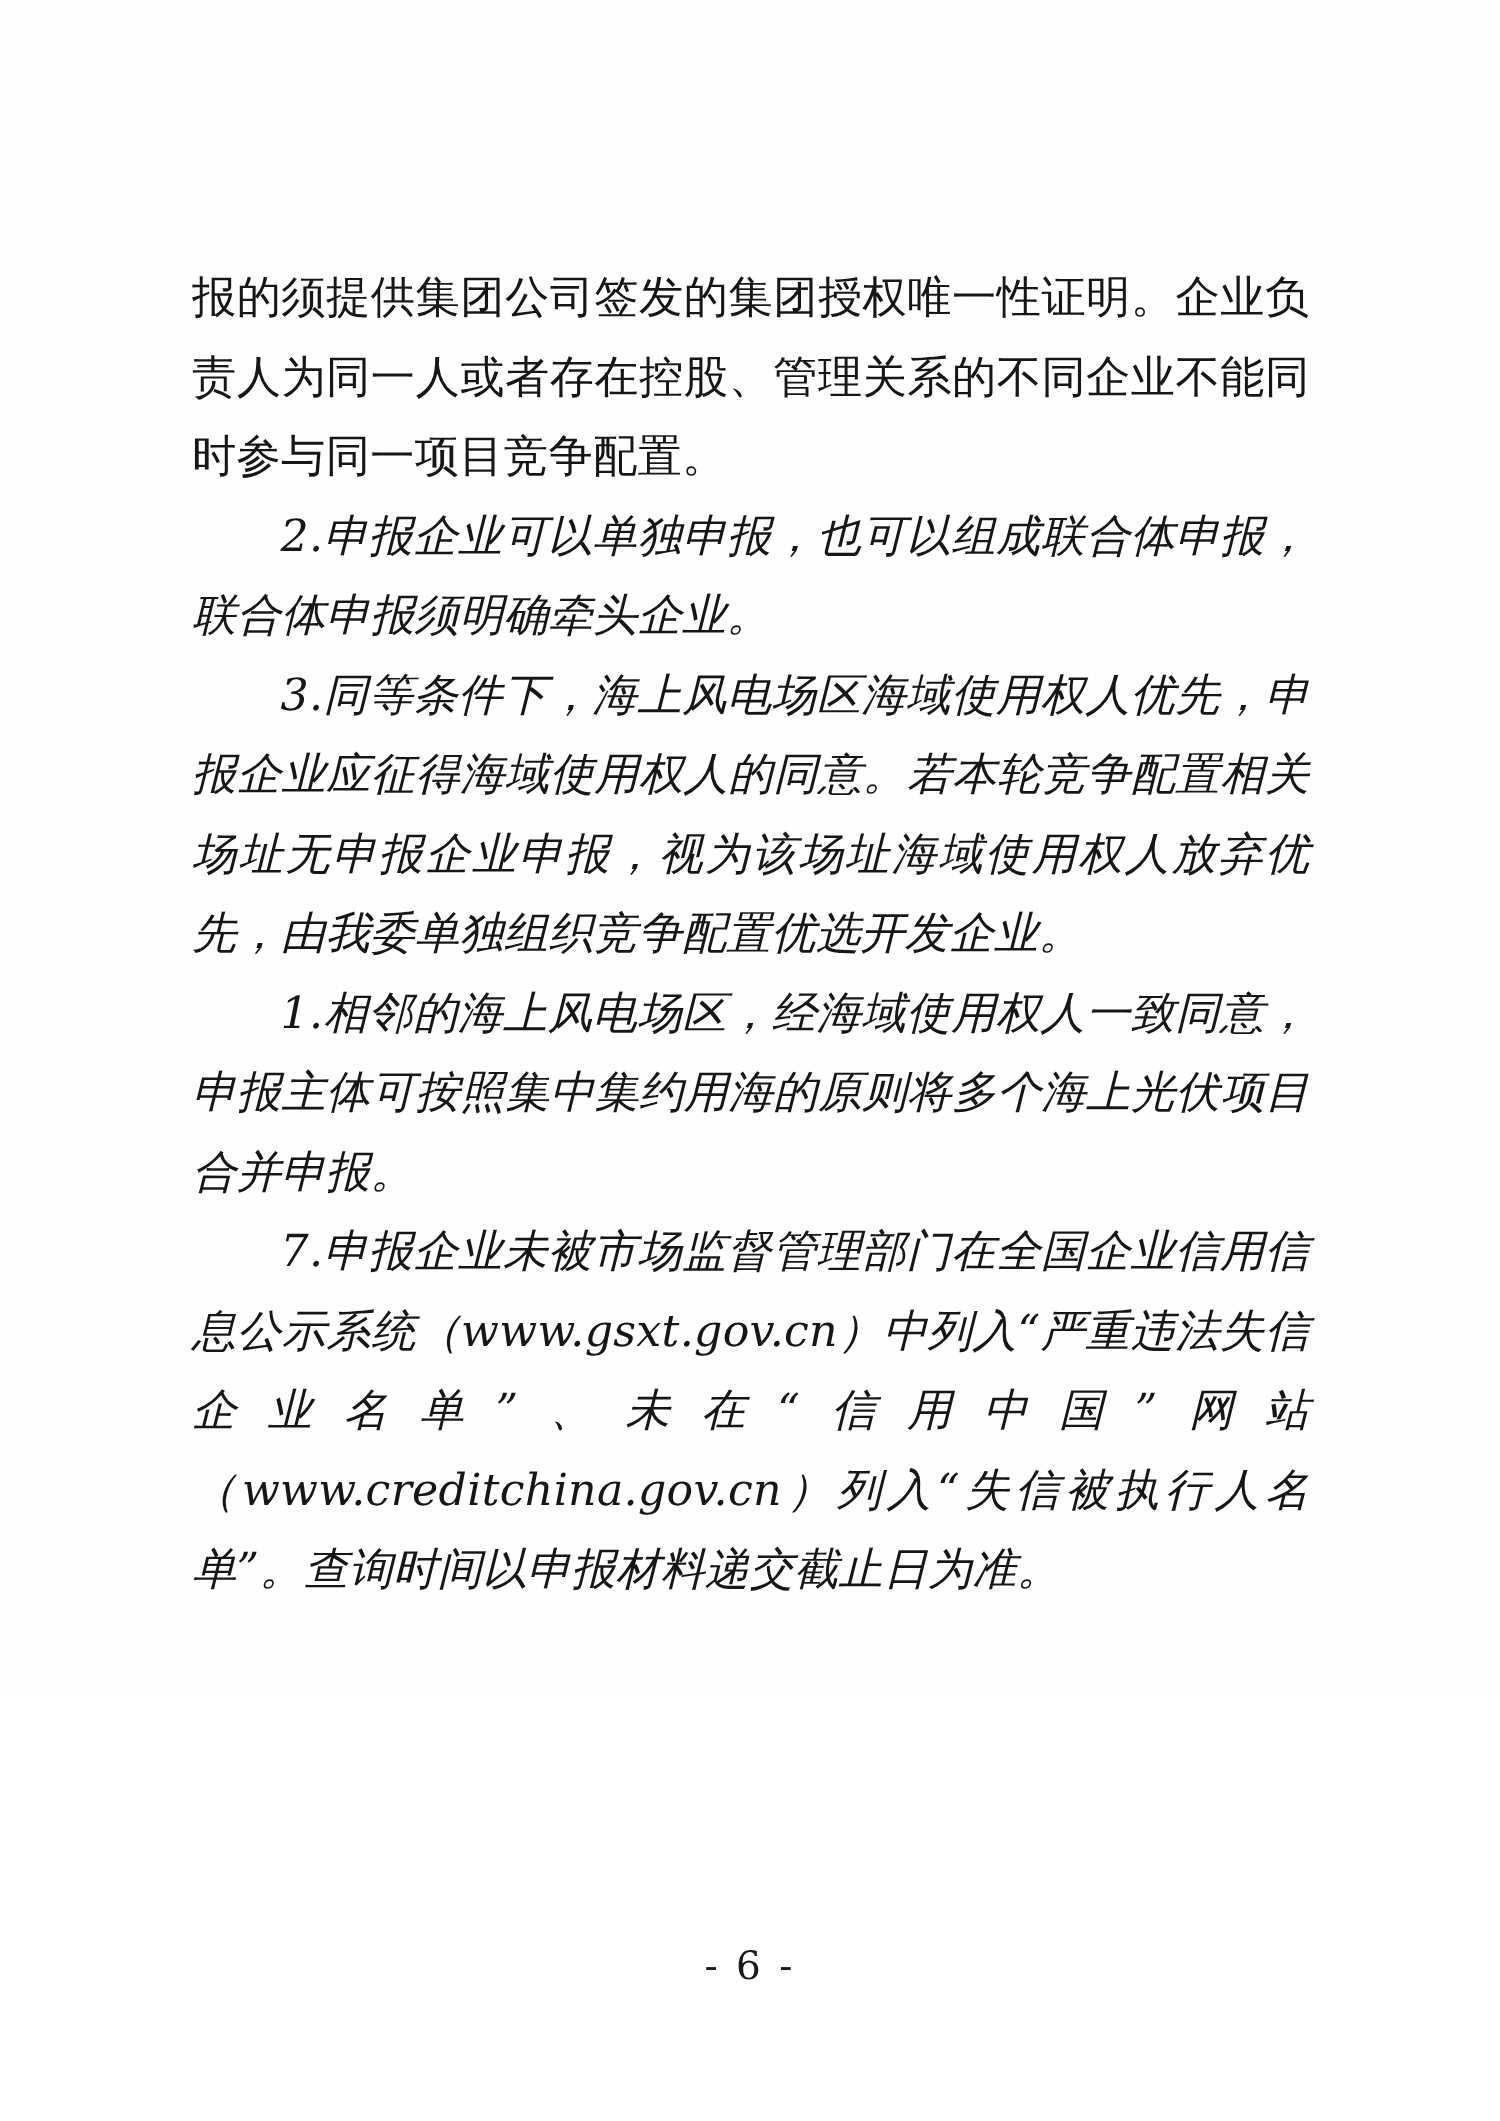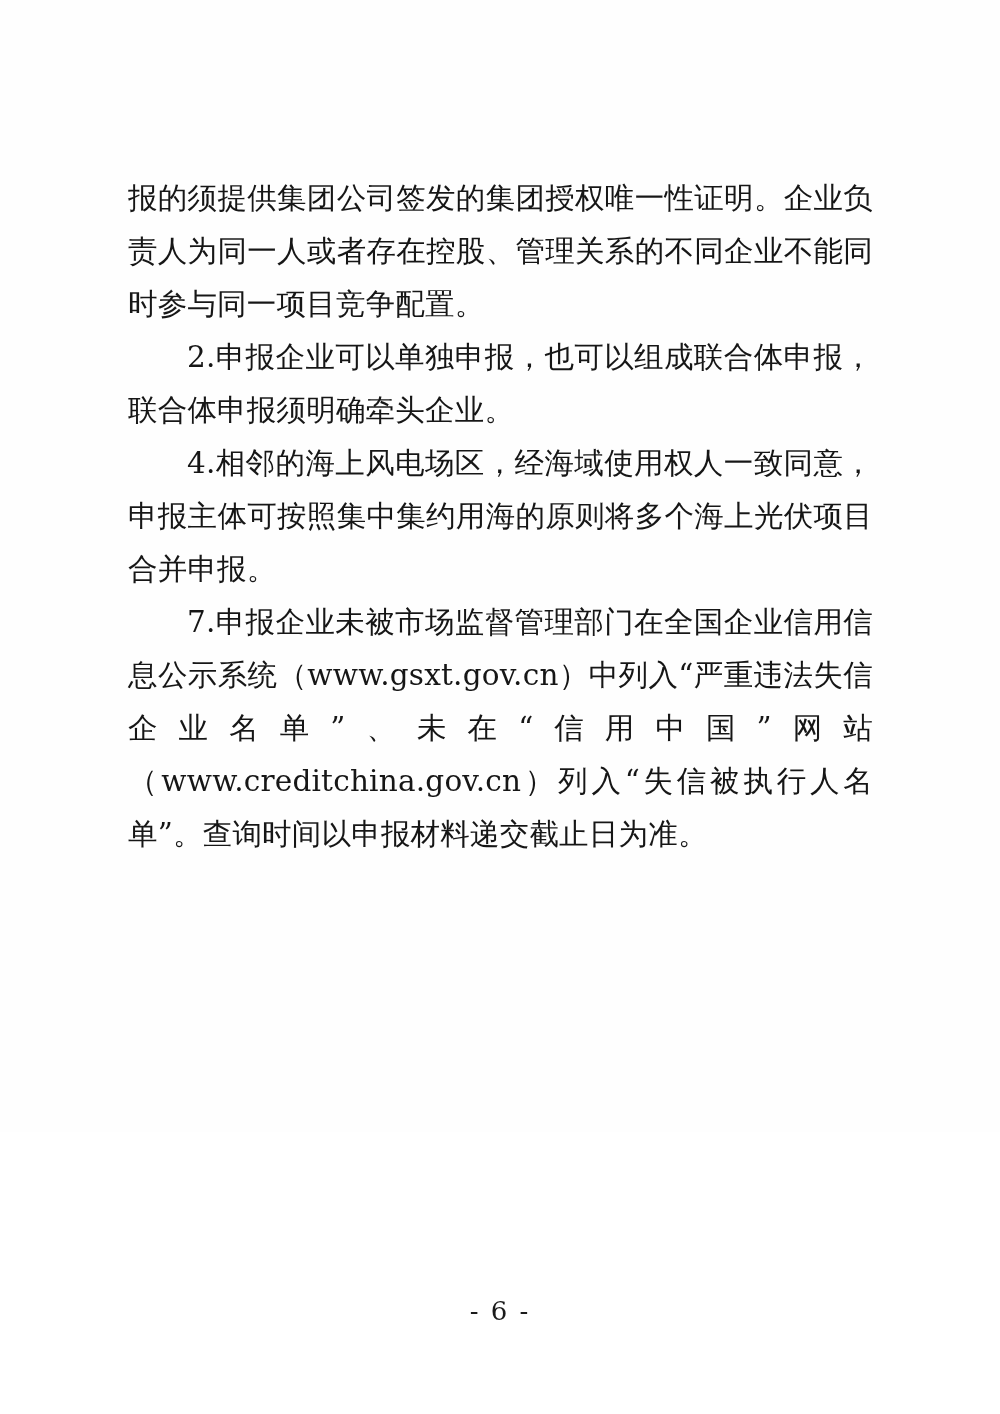--- a/index.html
+++ b/index.html
@@ -33,20 +33,21 @@
     font-size: 29.5px;
     line-height: 53px;
     letter-spacing: 0.2px;
     text-align: justify;
     text-justify: inter-character;
     margin: 0 0 0 0;
     color: #161616;
   }
   .indent {
     text-indent: 59px;
+    font-style: italic;
   }
   .footer {
     position: absolute;
     left: 0;
     top: 1296px;
     width: 1000px;
     text-align: center;
     font-size: 26px;
     color: #1a1a1a;
     letter-spacing: 2px;
@@ -59,22 +60,23 @@
 <body>
 
 <div class="page">
 
   <div class="content">
 
     <p class="para">报的须提供集团公司签发的集团授权唯一性证明。企业负责人为同一人或者存在控股、管理关系的不同企业不能同时参与同一项目竞争配置。</p>
 
     <p class="para indent">2.申报企业可以单独申报，也可以组成联合体申报，联合体申报须明确牵头企业。</p>
 
+    <p class="para indent">3.同等条件下，海上风电场区海域使用权人优先，申报企业应征得海域使用权人的同意。若本轮竞争配置相关场址无申报企业申报，视为该场址海域使用权人放弃优先，由我委单独组织竞争配置优选开发企业。</p>
 
-    <p class="para indent">4.相邻的海上风电场区，经海域使用权人一致同意，申报主体可按照集中集约用海的原则将多个海上光伏项目合并申报。</p>
+    <p class="para indent">1.相邻的海上风电场区，经海域使用权人一致同意，申报主体可按照集中集约用海的原则将多个海上光伏项目合并申报。</p>
 
 
 
     <p class="para indent">7.申报企业未被市场监督管理部门在全国企业信用信息公示系统（www.gsxt.gov.cn）中列入“严重违法失信企业名单”、未在“信用中国”网站（www.creditchina.gov.cn）列入“失信被执行人名单”。查询时间以申报材料递交截止日为准。</p>
 
   </div>
 
   <div class="footer">
     <span class="pagenum-wrap">- 6 -</span>
   </div>

